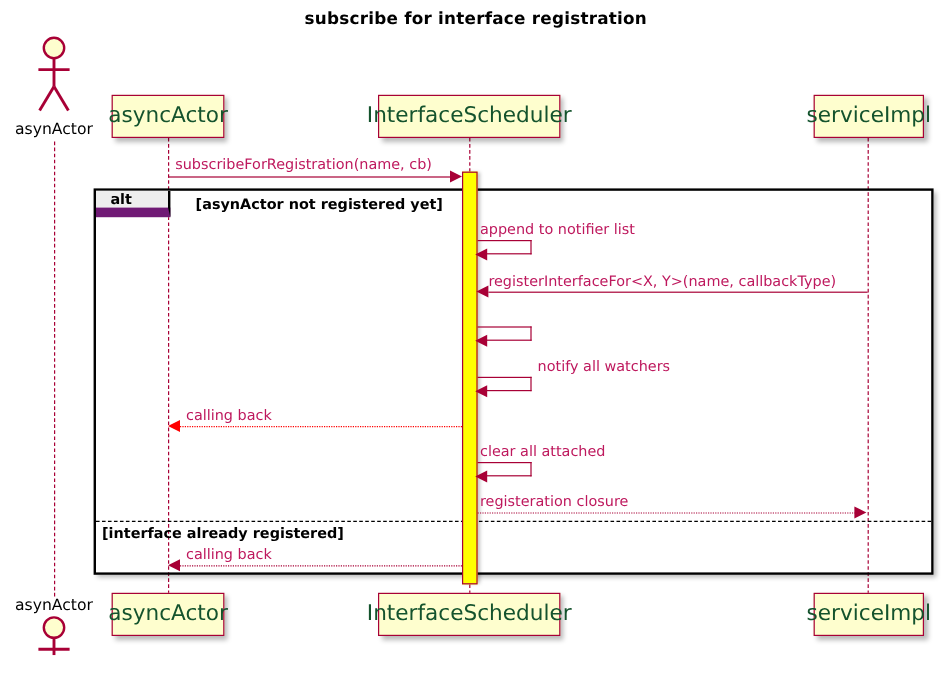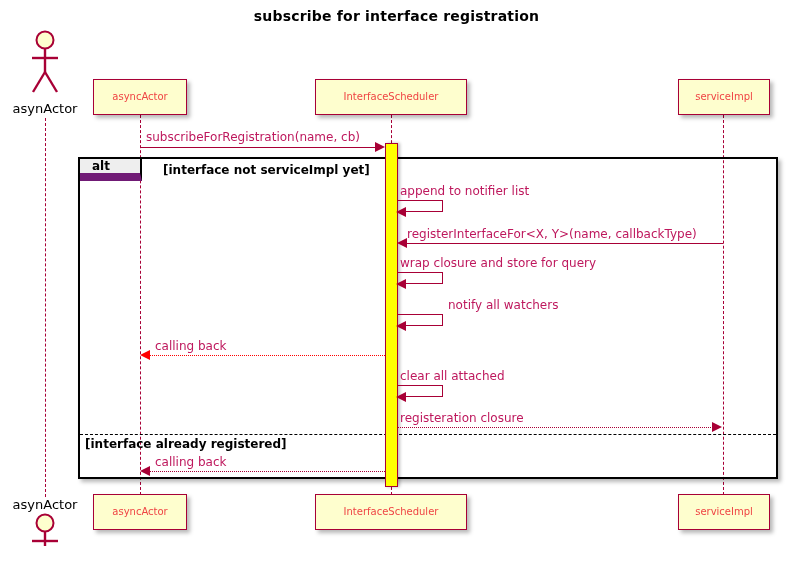--- a/index.html
+++ b/index.html
@@ -25,22 +25,22 @@
     font-weight: bold;
     color: #000000;
     letter-spacing: 0.2px;
   }
   
   .participant-box {
     position: absolute;
     box-sizing: border-box;
     background: #FEFECE;
     border: 1.5px solid #A80036;
-    color: #ef4444;
-    font-size: 10px;
+    color: #14532d;
+    font-size: 18px;
     text-align: center;
     line-height: 1;
     display: flex;
     align-items: center;
     justify-content: center;
     box-shadow: 3px 3px 4px rgba(0,0,0,0.28);
   }
   
   .lifeline {
     position: absolute;
@@ -205,40 +205,39 @@
 
   <div class="alt-tab" style="left:80px; top:159px; width:62px; height:22px;">
     <span>alt</span>
   </div>
 
   <svg class="alt-tab-corner" style="left:142px; top:159px;" width="16" height="24">
     <polygon points="0,0 14,0 0,22" fill="#EEEEEE" stroke="none"></polygon>
     <line x1="14" y1="0" x2="0" y2="22" stroke="#000000" stroke-width="2"></line>
   </svg>
 
-  <div class="alt-guard" style="left:163px; top:163px;">[interface not serviceImpl yet]</div>
+  <div class="alt-guard" style="left:163px; top:163px;">[asynActor not registered yet]</div>
 
   <div class="alt-divider" style="left:80px; top:434px; width:696px;"></div>
   <div class="alt-guard" style="left:85px; top:437px;">[interface already registered]</div>
 
   <div class="activation" style="left:385px; top:143px; width:13px; height:344px;"></div>
 
   <div class="msg-label" style="left:146px; top:130px;">subscribeForRegistration(name, cb)</div>
   <div class="msg-line msg-solid" style="left:140px; top:147px; width:236px;"></div>
   <div class="arrow-head arrow-right-dark" style="left:375px; top:142px;"></div>
 
   <div class="msg-label" style="left:400px; top:184px;">append to notifier list</div>
   <div class="self-msg" style="left:398px; top:200px; width:45px; height:12px;"></div>
   <div class="arrow-head arrow-left-dark" style="left:396px; top:207px;"></div>
 
   <div class="msg-label" style="left:407px; top:227px;">registerInterfaceFor&lt;X, Y&gt;(name, callbackType)</div>
   <div class="msg-line msg-solid" style="left:407px; top:243px; width:316px;"></div>
   <div class="arrow-head arrow-left-dark" style="left:397px; top:238px;"></div>
 
-  <div class="msg-label" style="left:400px; top:256px;">wrap closure and store for query</div>
   <div class="self-msg" style="left:398px; top:272px; width:45px; height:12px;"></div>
   <div class="arrow-head arrow-left-dark" style="left:396px; top:279px;"></div>
 
   <div class="msg-label" style="left:400px; top:298px;padding-left:48px;">notify all watchers</div>
   <div class="self-msg" style="left:398px; top:314px; width:45px; height:12px;"></div>
   <div class="arrow-head arrow-left-dark" style="left:396px; top:321px;"></div>
 
   <div class="msg-label" style="left:155px; top:339px;">calling back</div>
   <div class="msg-line msg-dot-red" style="left:150px; top:355px; width:235px;"></div>
   <div class="arrow-head arrow-left-red" style="left:140px; top:350px;"></div>

